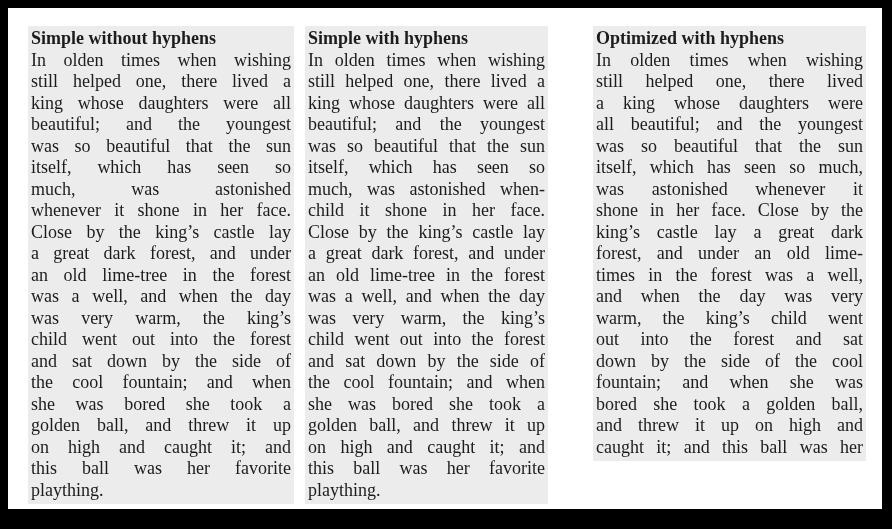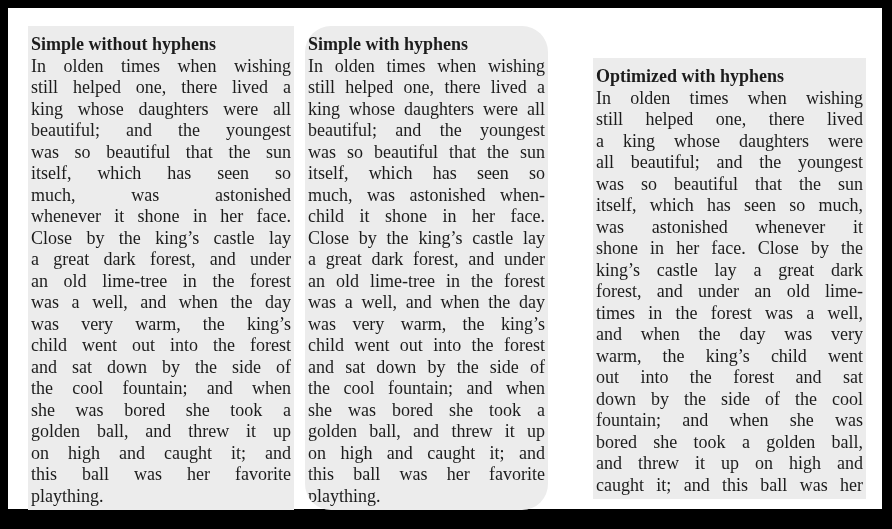--- a/index.html
+++ b/index.html
@@ -11,27 +11,27 @@
   }
   .page {
     position: absolute; left: 8px; top: 8px;
     width: 874px; height: 501px;
     background: #ffffff;
   }
   .panel {
     position: absolute; top: 18px;
     background: #ececec;
     color: #1c1c1c;
-    padding: 8px 3px 3px 3px;
+    padding: 2px 3px 3px 3px;
     box-sizing: border-box;
     overflow: hidden;
   }
   #panel-0 { left: 20px;  width: 266px; }
-  #panel-1 { left: 297px; width: 243px; border-radius: 26px; }
-  #panel-2 { left: 585px; width: 273px; margin-top: 32px; }
+  #panel-1 { left: 297px; width: 243px; }
+  #panel-2 { left: 585px; width: 273px; }
   .panel h2 {
     margin: 0;
     font-size: 18px;
     line-height: 21.5px;
     font-weight: bold;
     white-space: nowrap;
   }
   .line {
     display: flex;
     justify-content: space-between;

